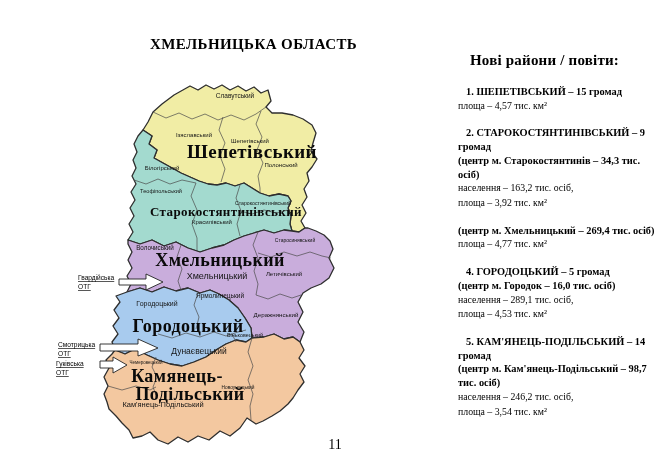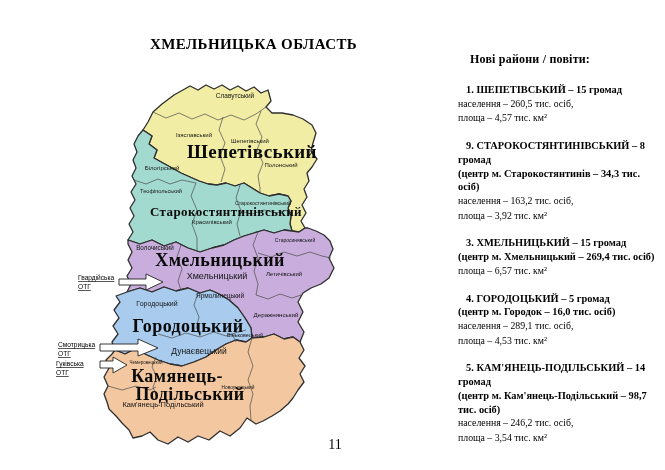--- a/index.html
+++ b/index.html
@@ -8,21 +8,21 @@
   .title{position:absolute;left:150px;top:36px;width:290px;
          font-size:15px;font-weight:bold;letter-spacing:0.4px;}
   svg.map{position:absolute;left:0;top:0;}
   .region{stroke:#2e2e2e;stroke-width:1.3;stroke-linejoin:round;}
   .iline{fill:none;stroke:#4a4a4a;stroke-width:0.7;stroke-linejoin:round;}
   .arrow{fill:#ffffff;stroke:#222;stroke-width:0.9;}
   .lbl-sm{font-family:"Liberation Sans", sans-serif;fill:#151515;text-anchor:middle;}
   .lbl-big{font-family:"Liberation Serif", serif;font-weight:bold;fill:#0a0a0a;text-anchor:middle;letter-spacing:0.4px;}
   .otg{font-family:"Liberation Sans", sans-serif;font-size:6.6px;fill:#000;text-decoration:underline;}
   .panel{position:absolute;left:458px;top:52px;width:204px;}
-  .panel-heading{font-size:12px;font-weight:bold;margin:0 0 16px 0;padding-left:12px;letter-spacing:0.2px;}
+  .panel-heading{font-size:15px;font-weight:bold;margin:0 0 16px 0;padding-left:12px;letter-spacing:0.2px;}
   .item{margin-bottom:13px;}
   .item p{margin:0;}
   .hdr{font-weight:bold;font-size:10.4px;line-height:1.32;}
   .hdr-first{text-indent:8px;}
   .det{font-size:9.8px;line-height:1.5;}
   .pagenum{position:absolute;left:320px;top:437px;width:30px;text-align:center;font-size:14px;}
 </style>
 </head>
 <body>
 
@@ -100,35 +100,33 @@
     <text class="otg" x="56" y="366">Гуківська</text>
     <text class="otg" x="56" y="375">ОТГ</text>
   </g>
 </svg>
 
 <div class="panel">
   <h2 class="panel-heading">Нові райони / повіти:</h2>
 
   <div class="item">
     <p class="hdr hdr-first">1. ШЕПЕТІВСЬКИЙ – 15 громад</p>
-    <p class="det">населення – 260,5 тис. осіб,</p>
     <p class="det">площа – 4,57 тис. км²</p>
   </div>
 
   <div class="item">
-    <p class="hdr hdr-first">9. СТАРОКОСТЯНТИНІВСЬКИЙ – 8 громад</p>
+    <p class="hdr hdr-first">2. СТАРОКОСТЯНТИНІВСЬКИЙ – 9 громад</p>
     <p class="hdr">(центр м. Старокостянтинів – 34,3 тис. осіб)</p>
     <p class="det">населення – 163,2 тис. осіб,</p>
     <p class="det">площа – 3,92 тис. км²</p>
   </div>
 
   <div class="item">
-    <p class="hdr hdr-first">3. ХМЕЛЬНИЦЬКИЙ – 15 громад</p>
     <p class="hdr">(центр м. Хмельницький – 269,4 тис. осіб)</p>
-    <p class="det">площа – 6,57 тис. км²</p>
+    <p class="det">площа – 4,77 тис. км²</p>
   </div>
 
   <div class="item">
     <p class="hdr hdr-first">4. ГОРОДОЦЬКИЙ – 5 громад</p>
     <p class="hdr">(центр м. Городок – 16,0 тис. осіб)</p>
     <p class="det">населення – 289,1 тис. осіб,</p>
     <p class="det">площа – 4,53 тис. км²</p>
   </div>
 
   <div class="item">

